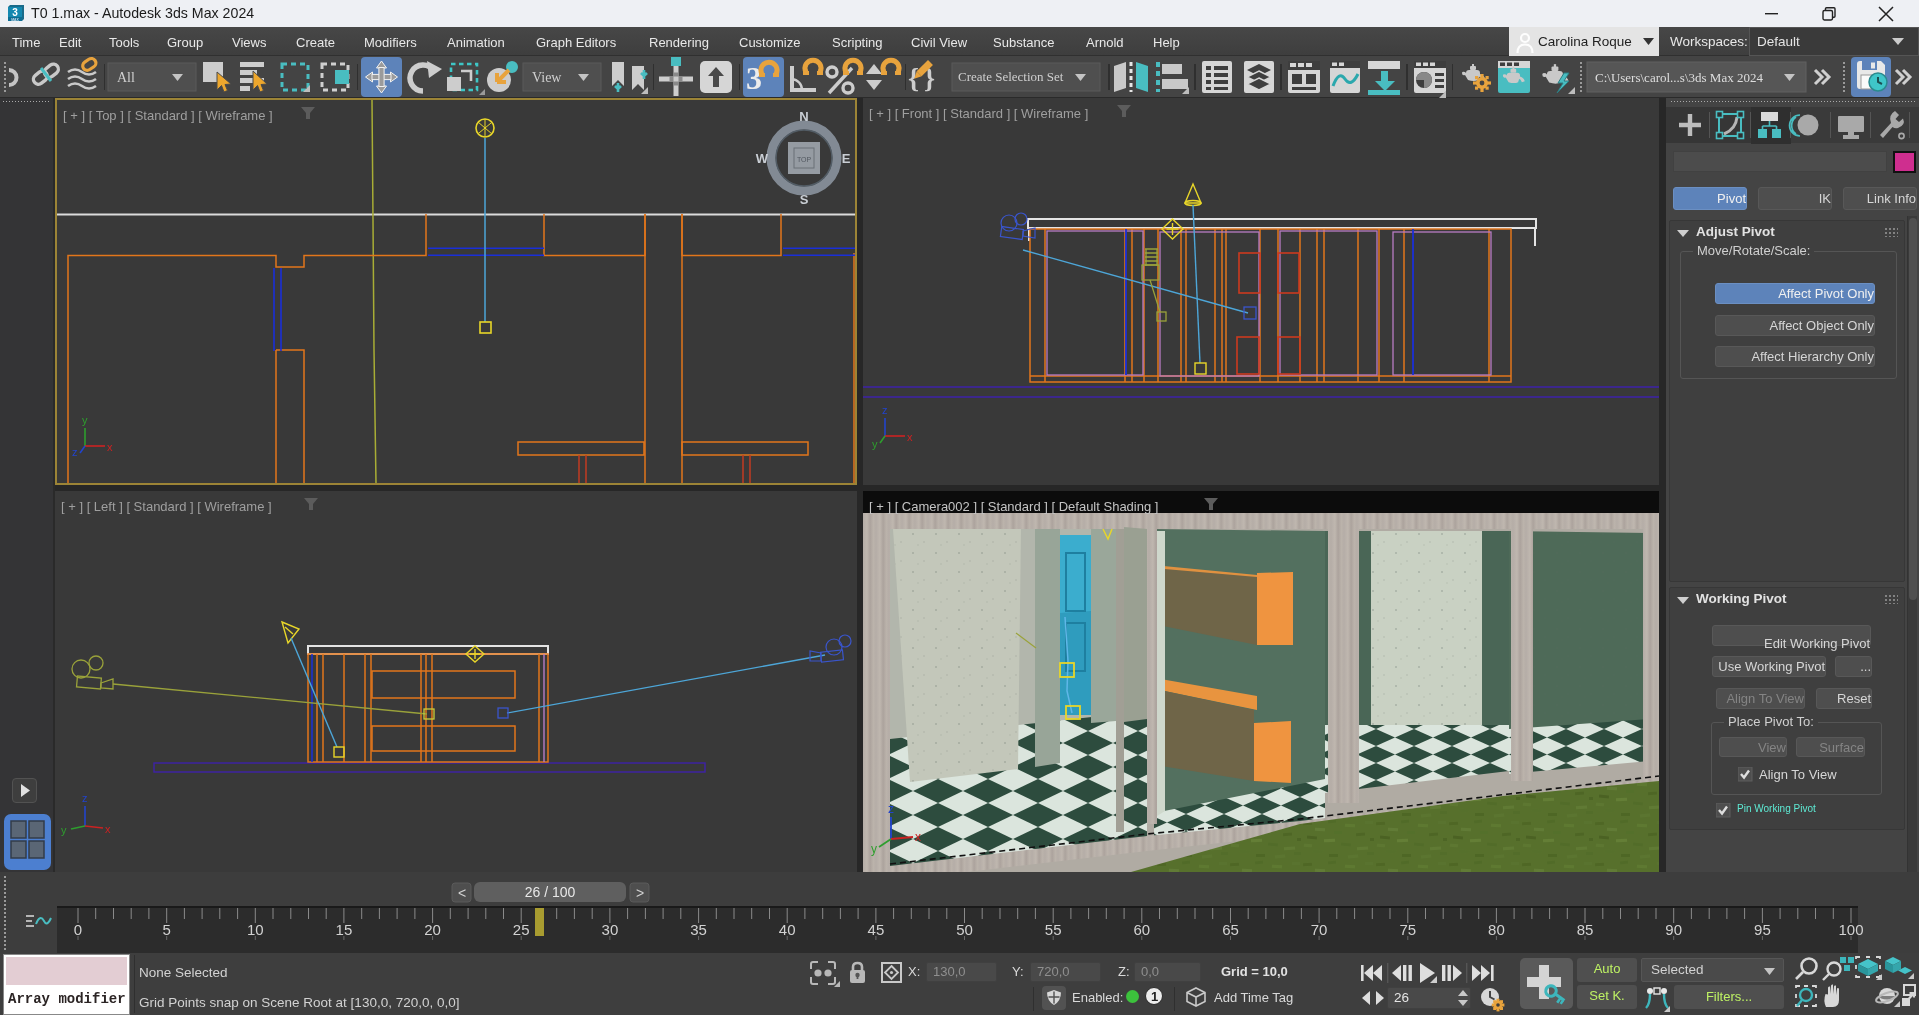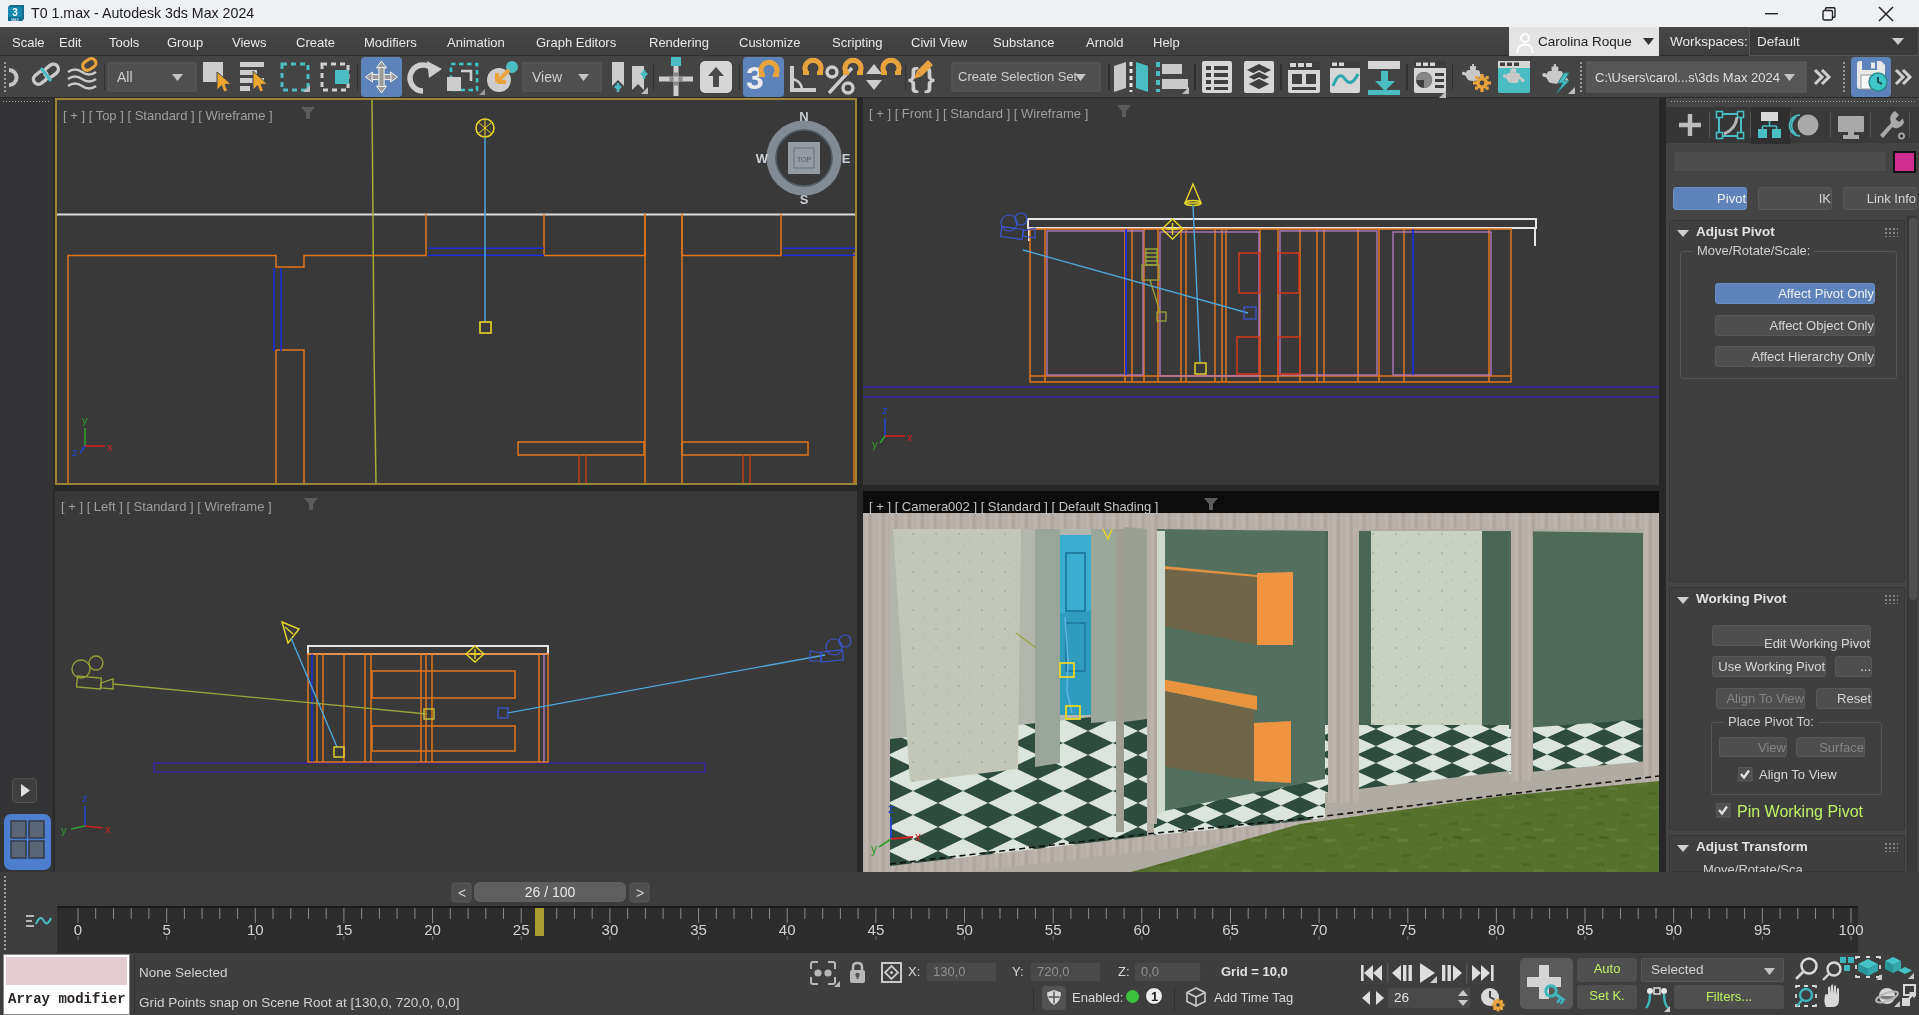--- a/index.html
+++ b/index.html
@@ -8,21 +8,21 @@
   #root { position:absolute; left:0; top:0; width:1919px; height:1015px; }
   .abs { position:absolute; }
   
   #titlebar { left:0; top:0; width:1919px; height:27px; background:#eef0f4; color:#161616; }
   #titletext { position:absolute; left:31px; top:5px; font-size:14.2px; color:#1b1b1b; }
   
   #menubar { left:0; top:27px; width:1919px; height:29px;
      background:linear-gradient(#474747,#3e3e3e); border-bottom:1px solid #303030;}
   .mi { position:absolute; top:8px; font-size:13px; color:#e8e8e8; }
   
-  #toolbar { left:0; top:56px; width:1919px; height:42px; background:#444444; border-bottom:1px solid #2a2a2a;}
+  #toolbar { left:0; top:56px; width:1919px; height:42px; background:#444444; border-bottom:1px solid #2a2a2a;font-family:Liberation Serif, serif;}
   
   #mainarea { left:0; top:98px; width:1919px; height:774px; background:#272727; }
   .vp { position:absolute; background:#393939; overflow:hidden; }
   .vplabel { position:absolute; left:6px; top:8px; font-size:13px; color:#9f9f9f; letter-spacing:0px; white-space:pre;}
   .vplabel b { color:#c4c4c4; font-weight:normal; }
   
   #cmdpanel { position:absolute; left:1666px; top:98px; width:253px; height:774px; background:#444444; }
   .btn3 { position:absolute; background:#4e4e4e; border:1px solid #585858; border-radius:3px;
         color:#d6d6d6; font-size:13px; text-align:right; }
   .btn3.blue { background:#5d83ba; border-color:#6b8fc2; color:#f0f0f0; }
@@ -59,21 +59,21 @@
       </svg>
     <svg class="abs" style="left:1822px;top:7px" width="14" height="14" viewBox="0 0 14 14">
       <path d="M3.5 3.2 L3.5 1.8 Q3.5 0.8 4.5 0.8 L12 0.8 Q13 0.8 13 1.8 L13 9.3 Q13 10.3 12 10.3 L10.6 10.3" fill="none" stroke="#222" stroke-width="1.4"></path>
       <rect x="1" y="3.5" width="9.5" height="9.5" rx="1.4" fill="none" stroke="#222" stroke-width="1.4"></rect>
     </svg>
     <svg class="abs" style="left:1878px;top:6px" width="16" height="16" viewBox="0 0 16 16">
       <path d="M1 1 L15 15 M15 1 L1 15" stroke="#222" stroke-width="1.5"></path>
     </svg>
   </div>
   <div class="abs" id="menubar">
-    <div class="mi" style="left:12px">Scale</div>
+    <div class="mi" style="left:12px">Time</div>
     <div class="mi" style="left:59px">Edit</div>
     <div class="mi" style="left:109px">Tools</div>
     <div class="mi" style="left:167px">Group</div>
     <div class="mi" style="left:232px">Views</div>
     <div class="mi" style="left:296px">Create</div>
     <div class="mi" style="left:364px">Modifiers</div>
     <div class="mi" style="left:447px">Animation</div>
     <div class="mi" style="left:536px">Graph Editors</div>
     <div class="mi" style="left:649px">Rendering</div>
     <div class="mi" style="left:739px">Customize</div>
@@ -840,33 +840,23 @@
         <svg width="15" height="15" style="position:absolute;left:26px;top:44px">
             <rect x="0" y="0" width="14" height="14" fill="#4e4e4e" stroke="#5e5e5e"></rect>
             <path d="M3 7 L6 10.5 L11 3.5" stroke="#dedede" stroke-width="2.4" fill="none"></path>
           </svg>
         <div style="position:absolute;left:47px;top:44px;color:#d6d6d6;font-size:13px">Align To View</div>
       </div>
       <svg width="15" height="15" style="position:absolute;left:46px;top:215px">
           <rect x="0" y="0" width="14" height="14" fill="#4e4e4e" stroke="#5e5e5e"></rect>
           <path d="M3 7 L6 10.5 L11 3.5" stroke="#dedede" stroke-width="2.4" fill="none"></path>
         </svg>
-      <div style="position:absolute;left:67px;top:215px;color:#bef264;font-size:16px">Pin Working Pivot</div>
-    </div>
-
-    <div class="roll" style="top:737px;height:37px">
-      <div class="rollhead">
-          <svg width="12" height="10" style="position:absolute;left:7px;top:7px">
-            <polygon points="0,2 12,2 6,9" fill="#cfcfcf"></polygon>
-          </svg>
-        <span style="position:absolute;left:26px;top:3px">Adjust Transform</span>
-        <div class="grip" style="right:6px;top:6px"></div>
-      </div>
-      <div style="position:absolute;left:33px;top:26px;color:#d0d0d0;font-size:13px">Move/Rotate/Sca</div>
-    </div>
+      <div style="position:absolute;left:67px;top:215px;color:#5eead4;font-size:10px">Pin Working Pivot</div>
+    </div>
+
 
     <div class="abs" style="left:241px;top:118px;width:10px;height:656px;background:#3a3a3a;border-left:1px solid #333">
       <div class="abs" style="left:1px;top:2px;width:8px;height:382px;background:#505050;border-radius:4px"></div>
     </div>
   </div>
   <div class="abs" id="timeline">
     <svg width="1919" height="81">
       <line x1="5" y1="4" x2="5" y2="78" stroke="#9a9a9a" stroke-width="2" stroke-dasharray="2 2"></line>
 
       <rect x="452" y="11" width="19" height="19" rx="3" fill="#4e4e4e" stroke="#5a5a5a"></rect>

